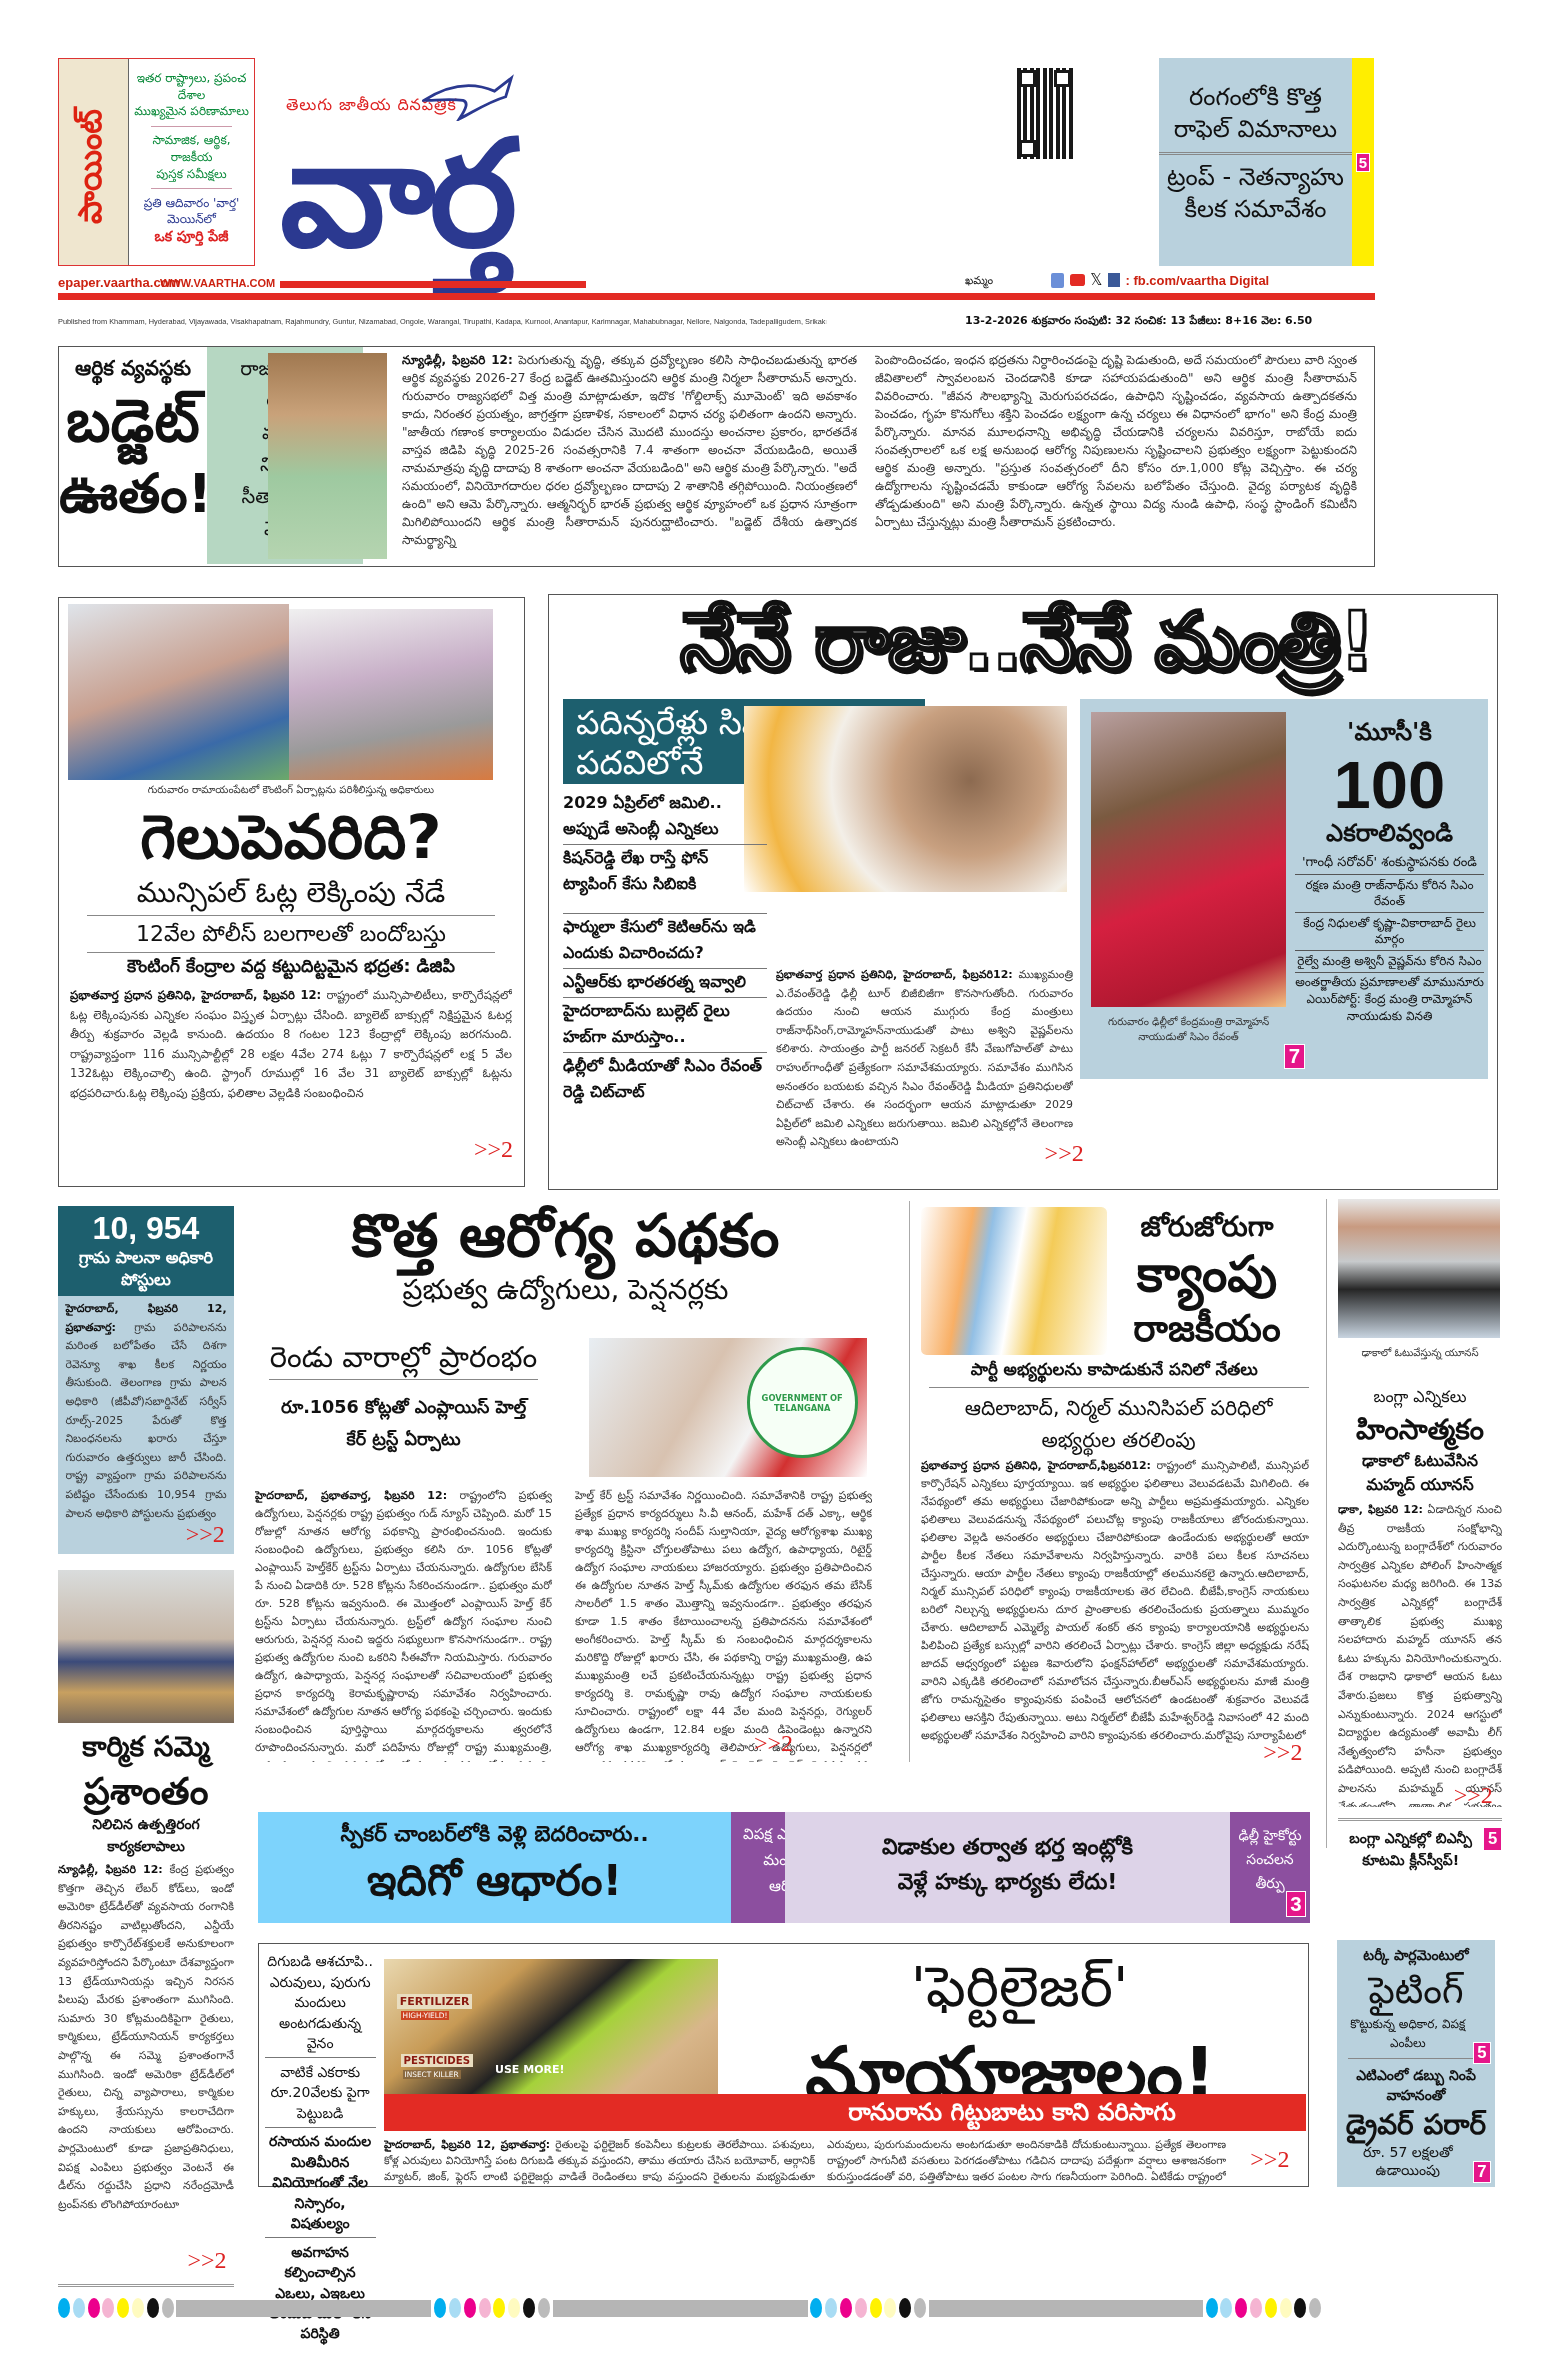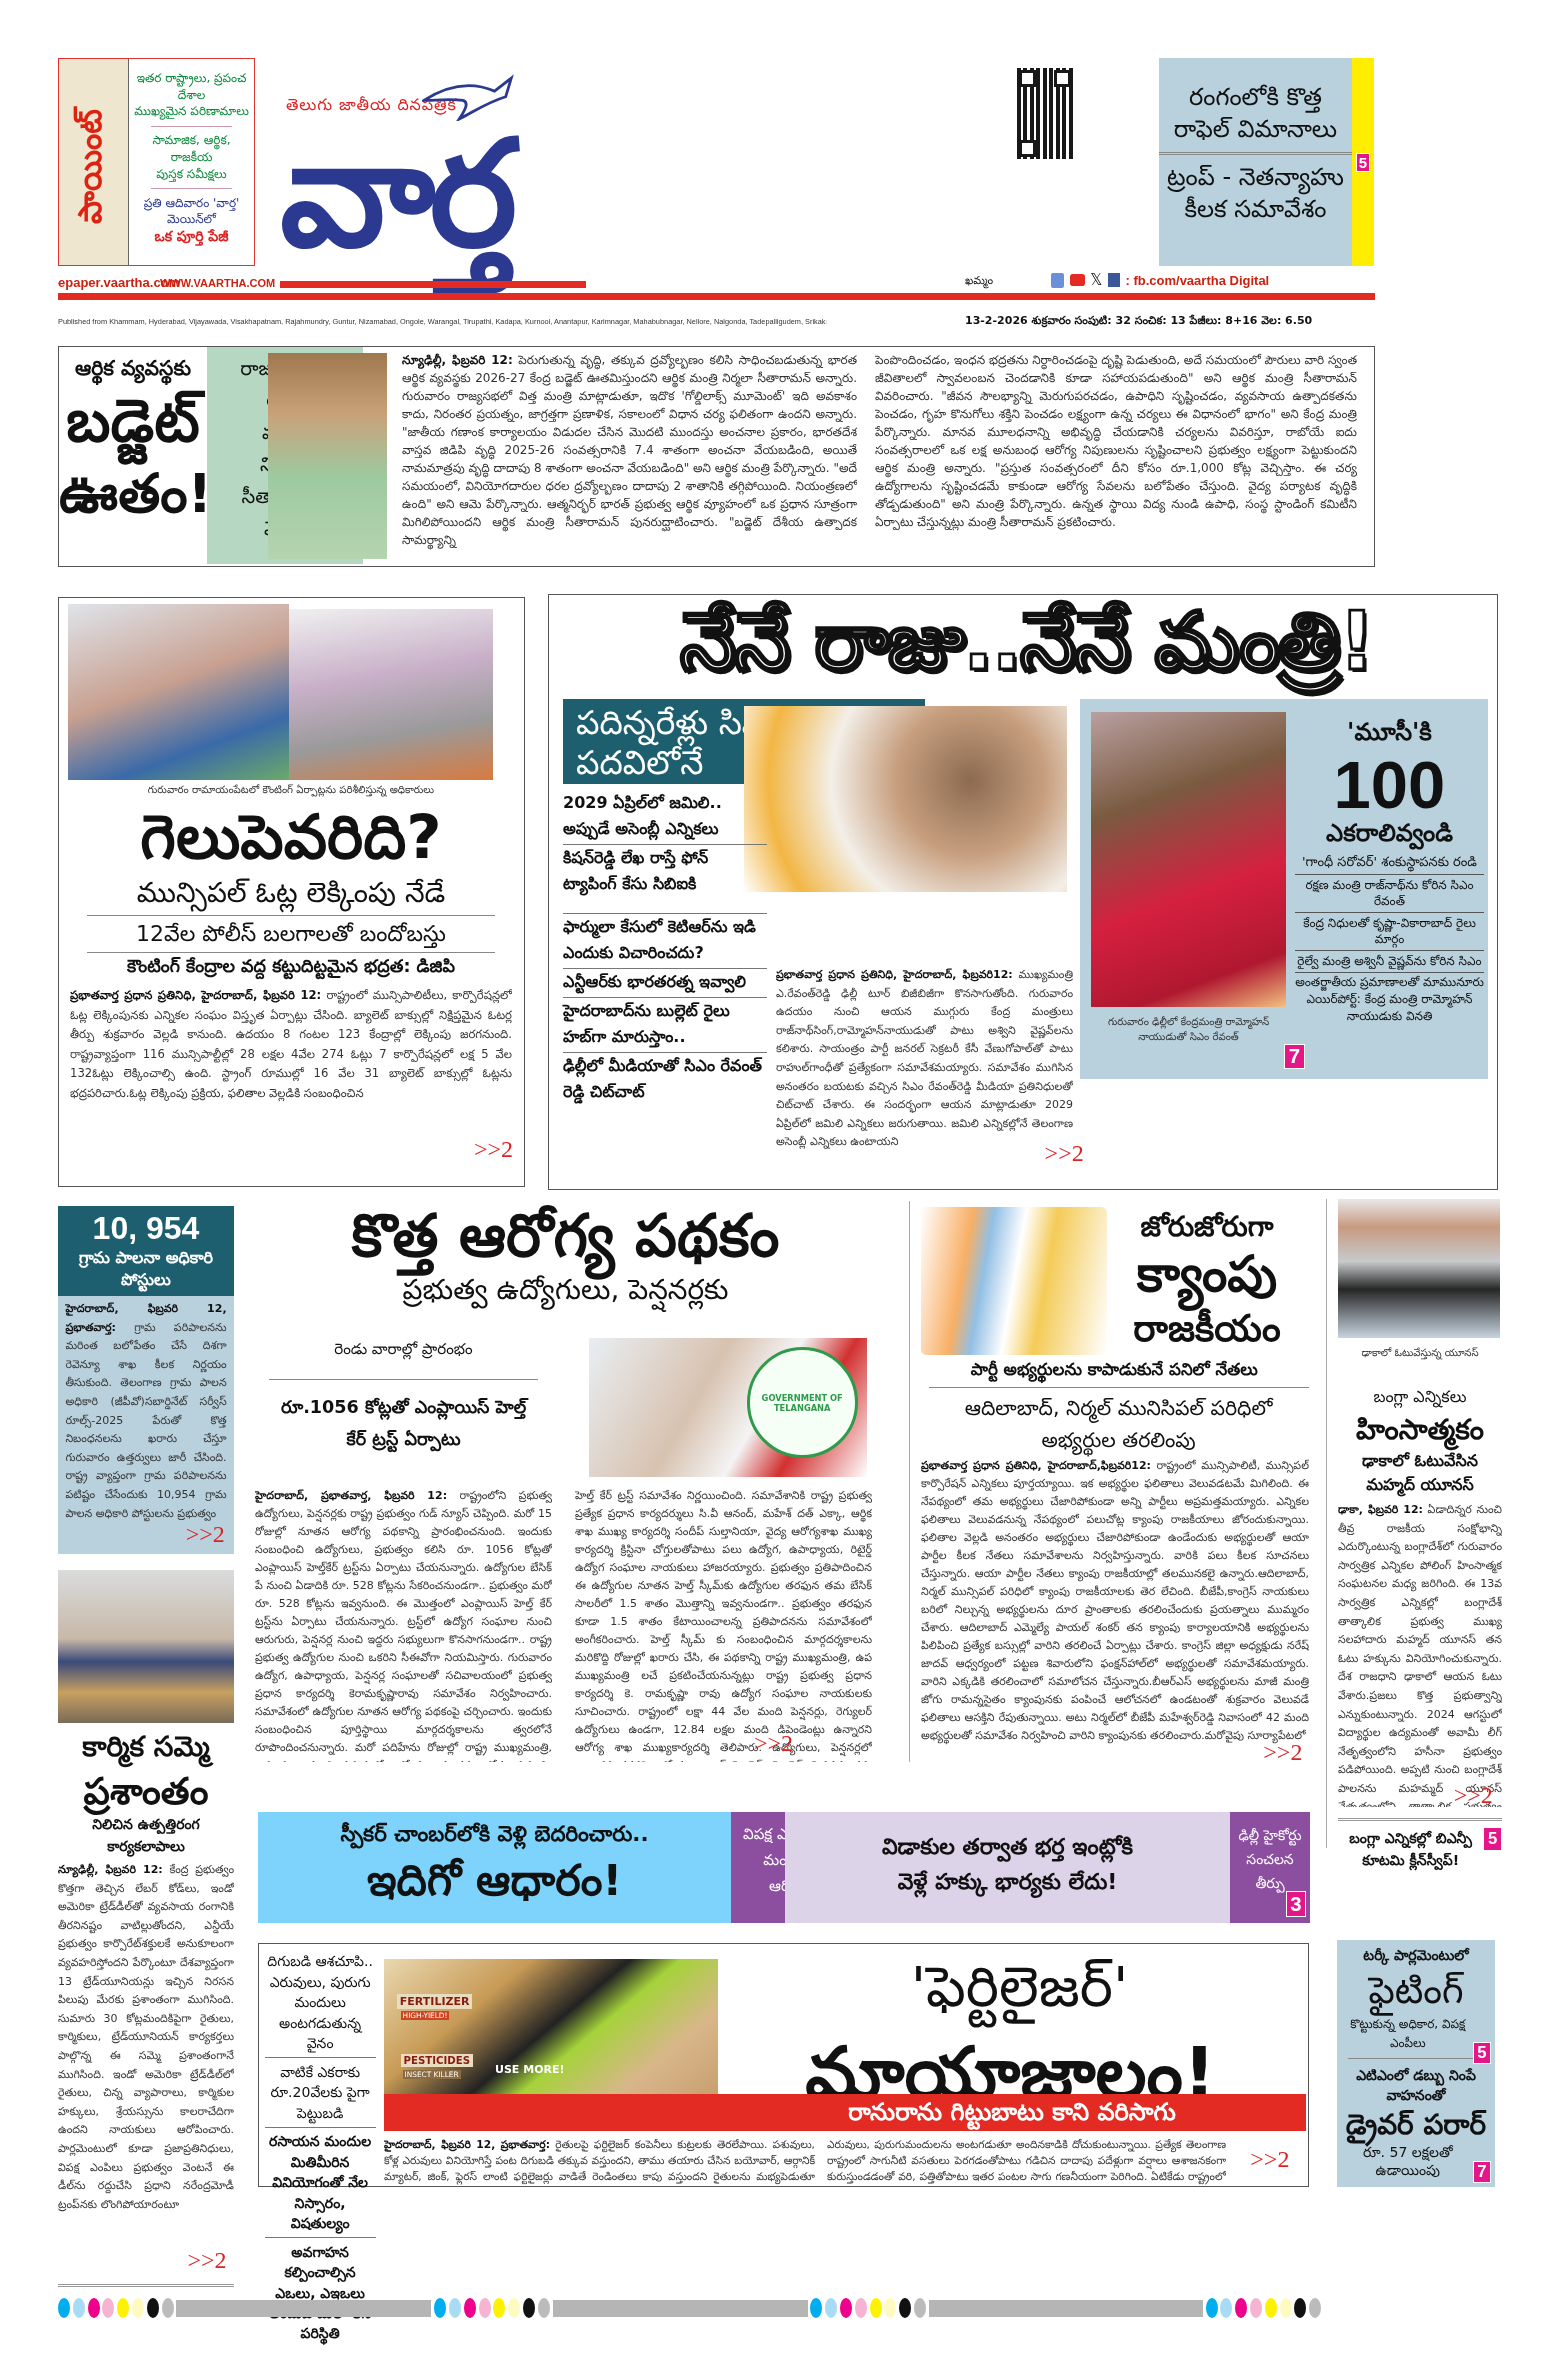--- a/index.html
+++ b/index.html
@@ -181,21 +181,21 @@
     <span class="dateline">న్యూఢిల్లీ, ఫిబ్రవరి 12:</span>
     <span>కేంద్ర ప్రభుత్వం కొత్తగా తెచ్చిన లేబర్ కోడ్‌లు, ఇండో అమెరికా ట్రేడ్‌డీల్‌తో వ్యవసాయ రంగానికి తీరనినష్టం వాటిల్లుతోందని, ఎన్డీయే ప్రభుత్వం కార్పొరేట్‌శక్తులకే అనుకూలంగా వ్యవహరిస్తోందని పేర్కొంటూ దేశవ్యాప్తంగా 13 ట్రేడ్‌యూనియన్లు ఇచ్చిన నిరసన పిలుపు మేరకు ప్రశాంతంగా ముగిసింది. సుమారు 30 కోట్లమందికిపైగా రైతులు, కార్మికులు, ట్రేడ్‌యూనియన్ కార్యకర్తలు పాల్గొన్న ఈ సమ్మె ప్రశాంతంగానే ముగిసింది. ఇండో అమెరికా ట్రేడ్‌డీల్‌లో రైతులు, చిన్న వ్యాపారాలు, కార్మికుల హక్కులు, శ్రేయస్సును కాలరాచేదిగా ఉందని నాయకులు ఆరోపించారు. పార్లమెంటులో కూడా ప్రజాప్రతినిధులు, విపక్ష ఎంపిలు ప్రభుత్వం వెంటనే ఈ డీల్‌ను రద్దుచేసి ప్రధాని నరేంద్రమోడీ ట్రంప్‌నకు లొంగిపోయారంటూ</span>
   </div>
   <span class="more abs" style="right:7.4px;top:677px">&gt;&gt;2</span>
   <div style="position:absolute;left:0;top:714px;width:176px;border-top:3.7px double #999"></div>
 </div>
 
 <div class="abs" style="left:255px;top:1201px;width:621px;height:561px">
   <div class="center h-black" style="font-size:59px;line-height:70px">కొత్త ఆరోగ్య పథకం</div>
   <div class="center" style="font-size:28px;line-height:37px">ప్రభుత్వ ఉద్యోగులు, పెన్షనర్లకు</div>
-  <div class="center" style="position:absolute;left:0;top:139px;width:297px;font-size:15px">రెండు వారాల్లో ప్రారంభం</div>
+  <div class="center" style="position:absolute;left:0;top:139px;width:297px;font-size:29px">రెండు వారాల్లో ప్రారంభం</div>
   <div style="position:absolute;left:14px;top:178px;width:269px;border-top:1.9px solid #888"></div>
   <div class="center" style="position:absolute;left:18.6px;top:190px;width:260px;font-size:17.6px;line-height:32px;font-weight:bold">రూ.1056 కోట్లతో ఎంప్లాయిస్ హెల్త్ కేర్ ట్రస్ట్ ఏర్పాటు</div>
   <div class="photo" style="position:absolute;left:334px;top:137px;width:278px;height:139px;background:linear-gradient(120deg,#e8eef3 0%,#d8c2b0 40%,#f4f4f4 60%,#d23030 75%,#fff 100%)">
     <div style="position:absolute;right:9.3px;top:9.3px;width:111px;height:111px;border:3.7px solid #2e9a4a;border-radius:50%;background:#f6fff6;display:flex;align-items:center;justify-content:center;text-align:center;font-size:8.3px;color:#2e9a4a;font-weight:bold;padding:9.3px">
       <span>GOVERNMENT OF TELANGANA</span>
     </div>
   </div>
   <div class="body-text" style="position:absolute;left:0;top:286px;width:297px;height:275px;overflow:hidden;font-size:11px;line-height:18px">
     <span class="dateline">హైదరాబాద్, ప్రభాతవార్త, ఫిబ్రవరి 12:</span>
     <span>రాష్ట్రంలోని ప్రభుత్వ ఉద్యోగులు, పెన్షనర్లకు రాష్ట్ర ప్రభుత్వం గుడ్ న్యూస్ చెప్పింది. మరో 15 రోజుల్లో నూతన ఆరోగ్య పథకాన్ని ప్రారంభించనుంది. ఇందుకు సంబంధించి ఉద్యోగులు, ప్రభుత్వం కలిసి రూ. 1056 కోట్లతో ఎంప్లాయిస్ హెల్త్‌కేర్ ట్రస్ట్‌ను ఏర్పాటు చేయనున్నారు. ఉద్యోగుల బేసిక్ పే నుంచి ఏడాదికి రూ. 528 కోట్లను సేకరించనుండగా.. ప్రభుత్వం మరో రూ. 528 కోట్లను ఇవ్వనుంది. ఈ మొత్తంలో ఎంప్లాయిస్ హెల్త్ కేర్ ట్రస్ట్‌ను ఏర్పాటు చేయనున్నారు. ట్రస్ట్‌లో ఉద్యోగ సంఘాల నుంచి ఆరుగురు, పెన్షనర్ల నుంచి ఇద్దరు సభ్యులుగా కొనసాగనుండగా.. రాష్ట్ర ప్రభుత్వ ఉద్యోగుల నుంచి ఒకరిని సీఈవోగా నియమిస్తారు. గురువారం ఉద్యోగ, ఉపాధ్యాయ, పెన్షనర్ల సంఘాలతో సచివాలయంలో ప్రభుత్వ ప్రధాన కార్యదర్శి కెరామకృష్ణారావు సమావేశం నిర్వహించారు. సమావేశంలో ఉద్యోగుల నూతన ఆరోగ్య పథకంపై చర్చించారు. ఇందుకు సంబంధించిన పూర్తిస్థాయి మార్గదర్శకాలను త్వరలోనే రూపొందించనున్నారు. మరో పదిహేను రోజుల్లో రాష్ట్ర ముఖ్యమంత్రి, ఉప ముఖ్యమంత్రి సమక్షంలో ఉద్యోగుల నూతన ఆరోగ్య పథకాన్ని ప్రారంభించాలని సచివాలయంలో జరిగిన ఎంప్లాయిస్</span>

